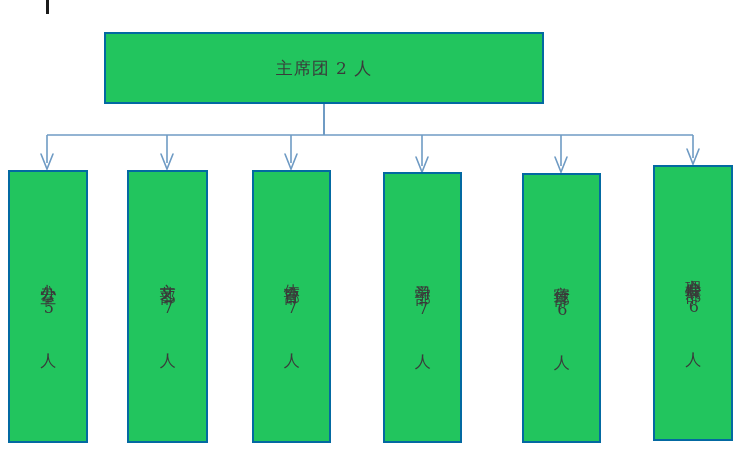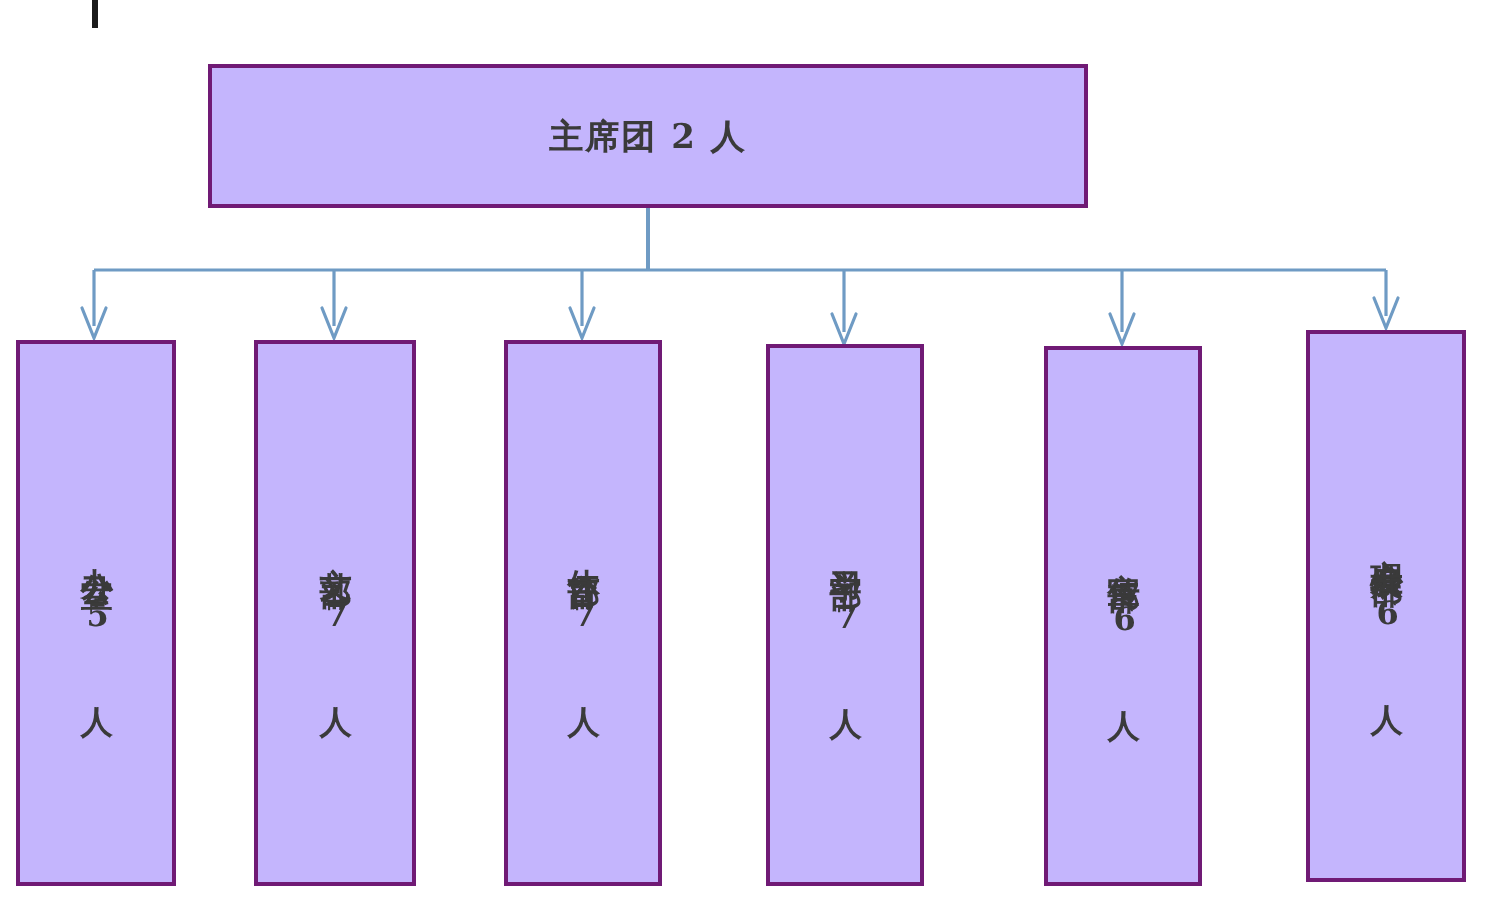--- a/index.html
+++ b/index.html
@@ -26,23 +26,22 @@
     top: 0px;
     width: 3px;
     height: 14px;
     background: #1b1b1b;
   }
 
   
   .node-box {
     position: absolute;
     box-sizing: border-box;
-    background: #c4b5fd;
-    border: 2px solid #701a75;
-    font-weight: bold;
+    background: #22c55e;
+    border: 2px solid #0369a1;
   }
 
   .root-box {
     display: flex;
     align-items: center;
     justify-content: center;
   }
   .root-label {
     font-size: 17px;
     color: #3a3a3a;

